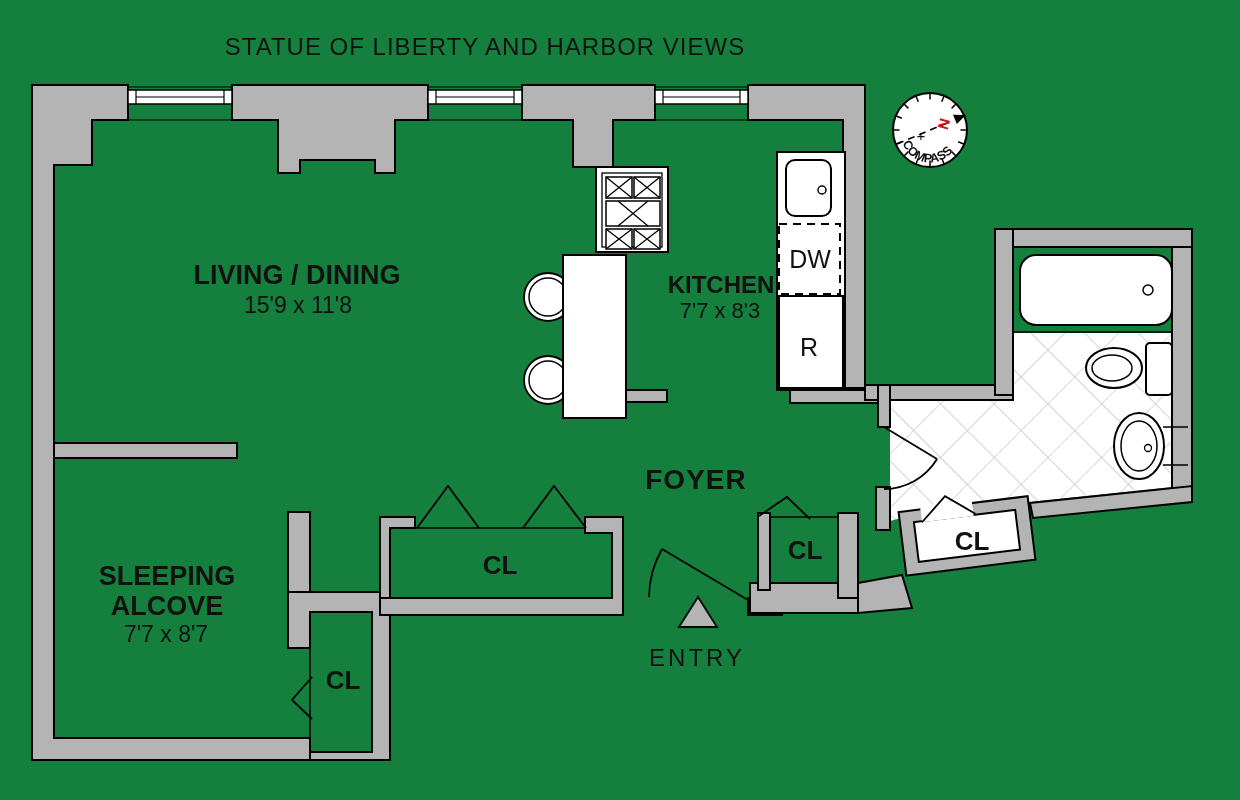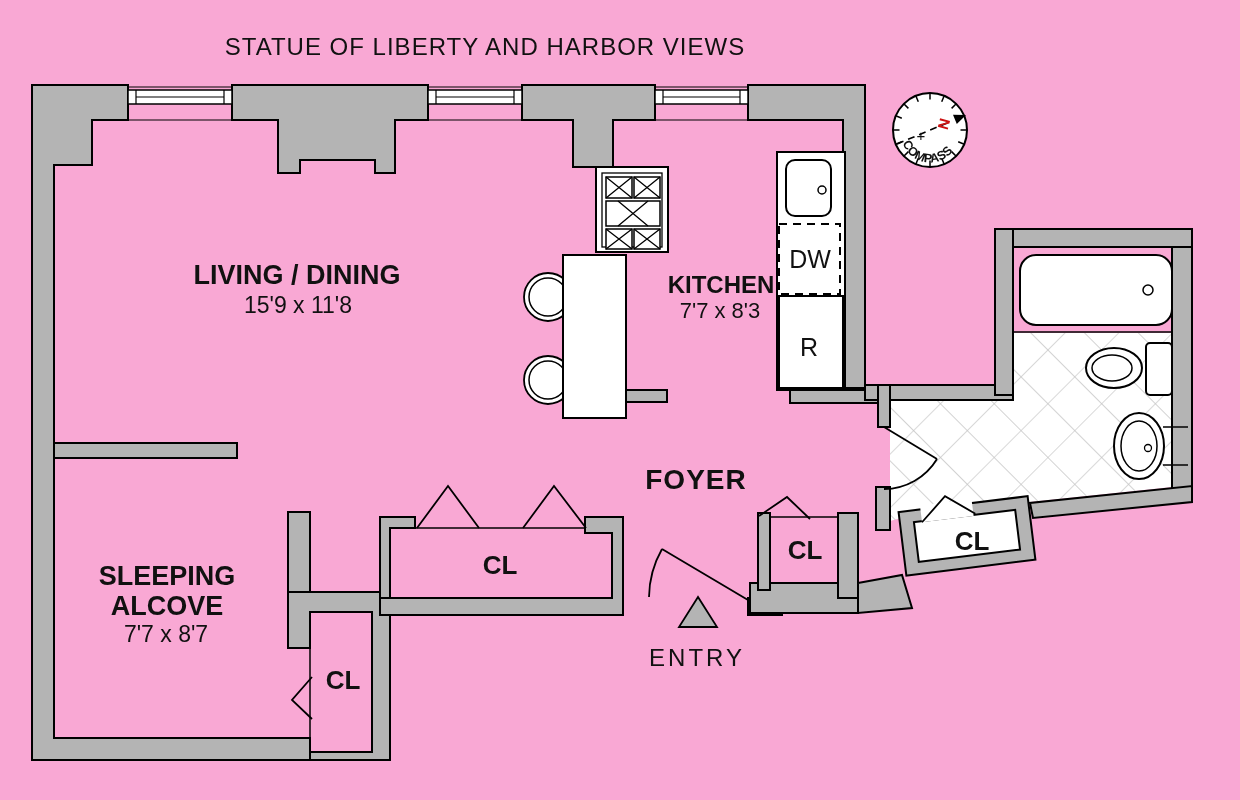--- a/index.html
+++ b/index.html
@@ -1,16 +1,16 @@
 <!DOCTYPE html>
 <html><head>
 <meta charset="utf-8">
 <style>
   html,body{margin:0;padding:0;background:#ffffff;}
-  .plan-wrap{position:relative;width:1240px;height:800px;background:#f9a8d4;overflow:hidden;
+  .plan-wrap{position:relative;width:1240px;height:800px;background:#15803d;overflow:hidden;
              font-family:"Liberation Sans", sans-serif;}
   svg text{fill:#111;}
   .title-text{font-size:24px;letter-spacing:1px;}
   .room-name{font-size:27px;font-weight:bold;}
   .room-dims{font-size:23px;}
   .kitchen-name{font-size:24px;font-weight:bold;}
   .kitchen-dims{font-size:22px;}
   .foyer-name{font-size:28px;font-weight:bold;letter-spacing:1px;}
   .cl-label{font-size:26px;font-weight:bold;}
   .appliance-label{font-size:25px;}

